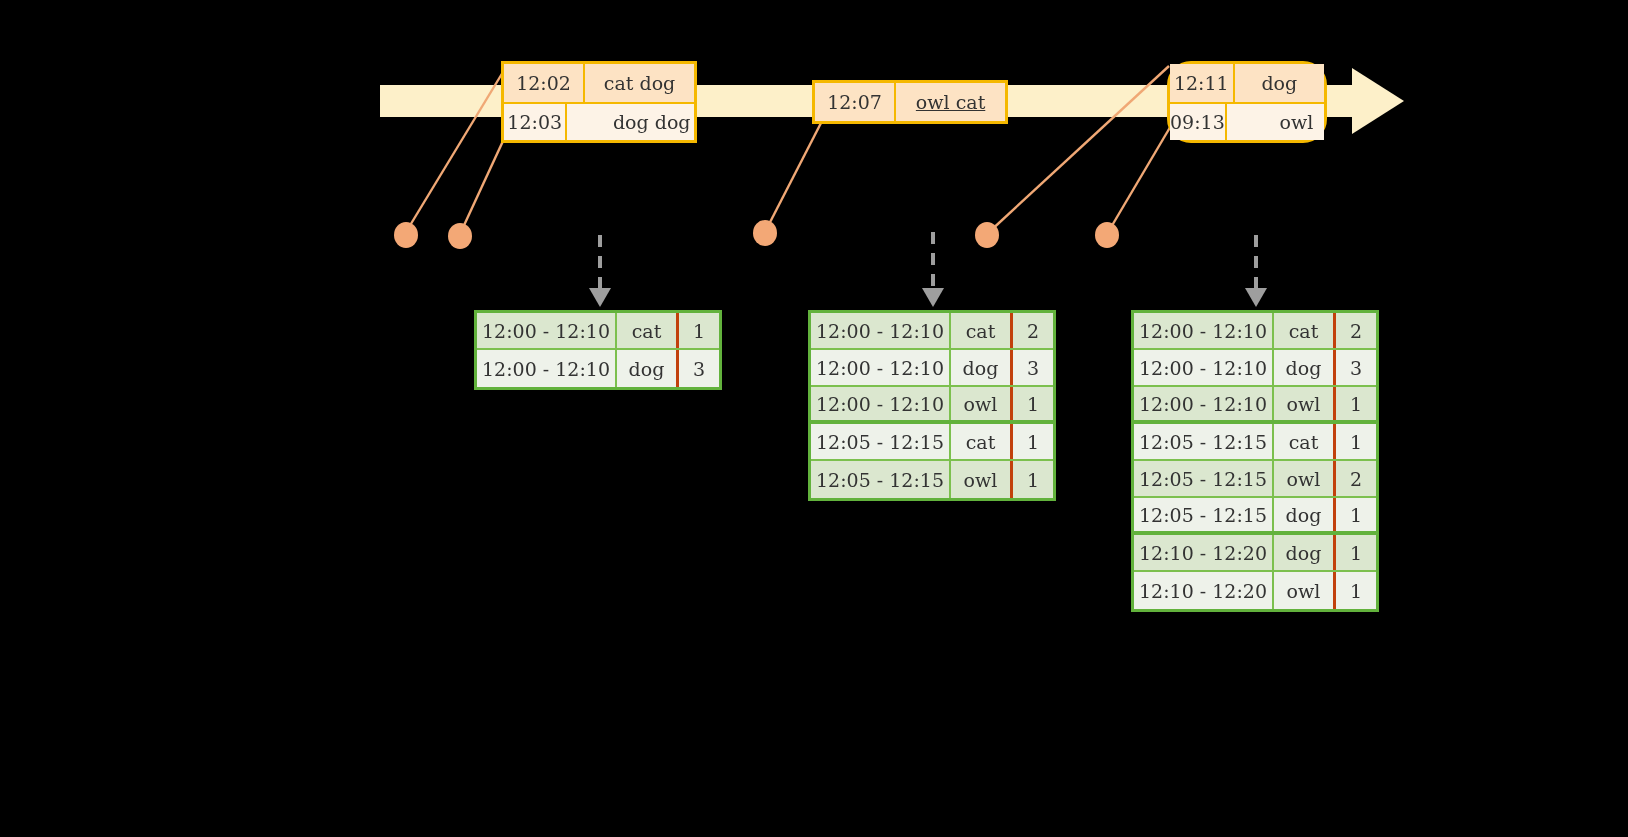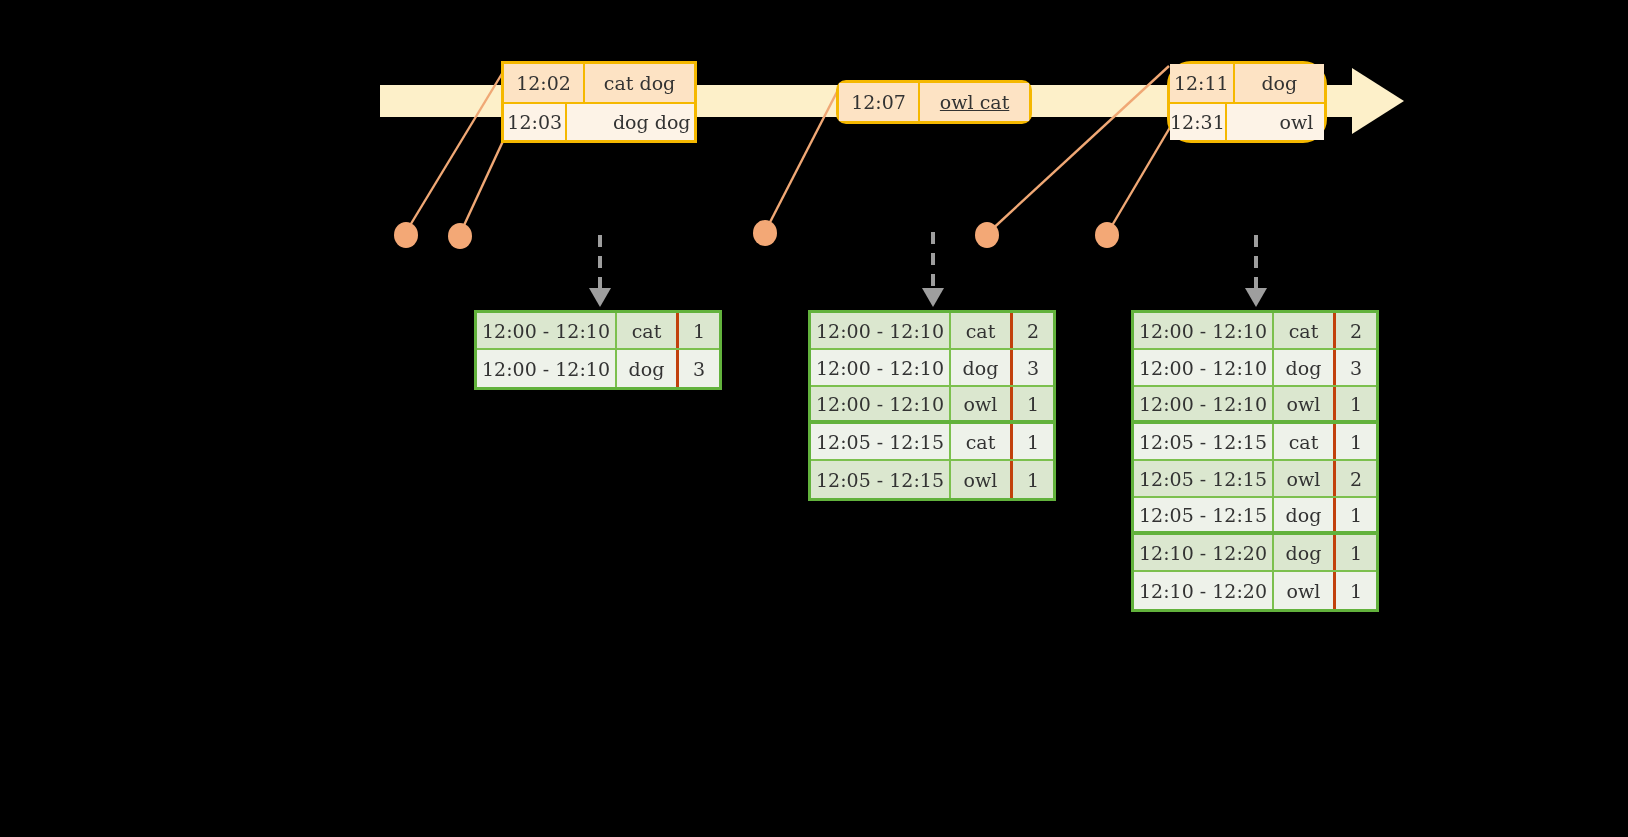--- a/index.html
+++ b/index.html
@@ -21,21 +21,21 @@
   .ev-row + .ev-row{border-top:2px solid #f5b800;}
   .ev-row.shade{background:#fde3c4;}
   .ev-row.plain{background:#fdf3e7;gap:42px;}
   .ev-time{display:flex;align-items:center;justify-content:center;
            border-right:2px solid #f5b800;box-sizing:border-box;font-size:19px;color:#333;}
   .ev-val{display:flex;align-items:center;justify-content:center;
           box-sizing:border-box;font-size:19px;color:#333;}
 
   #ev1{left:501px;top:61px;width:196px;}
   #ev1 .ev-time{width:82px;} #ev1 .ev-val{width:110px;}
-  #ev2{left:836px;top:80px;width:196px;border-radius:10px;}
+  #ev2{left:812px;top:80px;width:196px;}
   #ev2 .ev-time{width:82px;} #ev2 .ev-val{width:110px;text-decoration:underline;}
   #ev3{left:1167px;top:61px;width:160px;border-radius:24px;}
   #ev3 .ev-time{width:72px;} #ev3 .ev-val{width:100px;}
 
   
   .rtable{position:absolute;border:3px solid #62b23c;box-sizing:border-box;background:#8b5cf6;}
   .rt-row{display:flex;height:37px;box-sizing:border-box;border-bottom:2px solid #7cc04e;}
   .rt-row:last-child{border-bottom:none;}
   .rt-row.grp{border-bottom:4px solid #62b23c;}
   .rt-row.shade{background:#dbe7cf;}
@@ -108,21 +108,21 @@
       <div class="ev-val">owl cat</div>
     </div>
   </div>
 
   <div class="ev" id="ev3">
     <div class="ev-row shade">
       <div class="ev-time">12:11</div>
       <div class="ev-val">dog</div>
     </div>
     <div class="ev-row plain">
-      <div class="ev-time">12:31</div>
+      <div class="ev-time">09:13</div>
       <div class="ev-val">owl</div>
     </div>
   </div>
 
   <div class="rtable" id="rt1">
       <div class="rt-row shade">
         <div class="rt-win">12:00 - 12:10</div>
         <div class="rt-key">cat</div>
         <div class="rt-cnt">1</div>
       </div>

